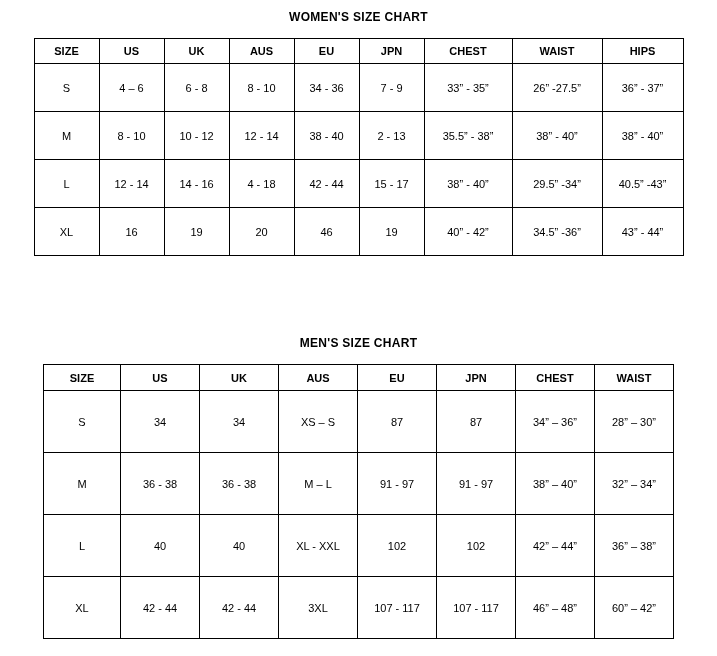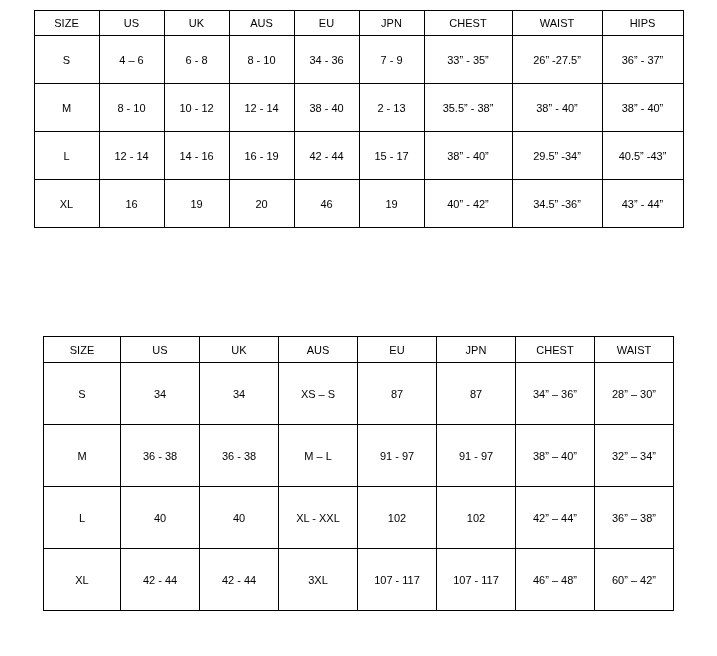--- a/index.html
+++ b/index.html
@@ -38,21 +38,21 @@
   table.size-table td,
   table.size-table th {
     border: 1px solid #000000;
     text-align: center;
     vertical-align: middle;
     font-size: 11px;
     font-weight: normal;
     padding: 0;
   }
   table.size-table th {
-    font-weight: normal;
+    font-weight: bold;
     height: 24px;
   }
 
   
   #women-table {
     margin: 0 auto;
     width: 640px;
   }
   #women-table tbody tr { height: 48px; }
   #women-table thead tr { height: 25px; }
@@ -62,20 +62,21 @@
     margin: 0 auto;
     width: 622px;
   }
   #men-table tbody tr { height: 62px; }
   #men-table thead tr { height: 26px; }
 </style>
 </head>
 <body>
 
 <div class="chart-block" id="women-block">
+  <div class="chart-title">WOMEN'S SIZE CHART</div>
   <table class="size-table" id="women-table">
     <thead>
       <tr>
           <th style="width: 64px;">SIZE</th>
           <th style="width: 64px;">US</th>
           <th style="width: 64px;">UK</th>
           <th style="width: 64px;">AUS</th>
           <th style="width: 64px;">EU</th>
           <th style="width: 64px;">JPN</th>
           <th style="width: 87px;">CHEST</th>
@@ -103,21 +104,21 @@
           <td>38 - 40</td>
           <td>2 - 13</td>
           <td>35.5” - 38”</td>
           <td>38” - 40”</td>
           <td>38” - 40”</td>
         </tr>
         <tr>
           <td>L</td>
           <td>12 - 14</td>
           <td>14 - 16</td>
-          <td>16 - 19</td>
+          <td>4 - 18</td>
           <td>42 - 44</td>
           <td>15 - 17</td>
           <td>38” - 40”</td>
           <td>29.5” -34”</td>
           <td>40.5” -43”</td>
         </tr>
         <tr>
           <td>XL</td>
           <td>16</td>
           <td>19</td>
@@ -126,20 +127,21 @@
           <td>19</td>
           <td>40” - 42”</td>
           <td>34.5” -36”</td>
           <td>43” - 44”</td>
         </tr>
       </tbody>
   </table>
 </div>
 
 <div class="chart-block" id="men-block">
+  <div class="chart-title">MEN'S SIZE CHART</div>
   <table class="size-table" id="men-table">
     <thead>
       <tr>
           <th style="width: 76px;">SIZE</th>
           <th style="width: 78px;">US</th>
           <th style="width: 78px;">UK</th>
           <th style="width: 78px;">AUS</th>
           <th style="width: 78px;">EU</th>
           <th style="width: 78px;">JPN</th>
           <th style="width: 78px;">CHEST</th>

